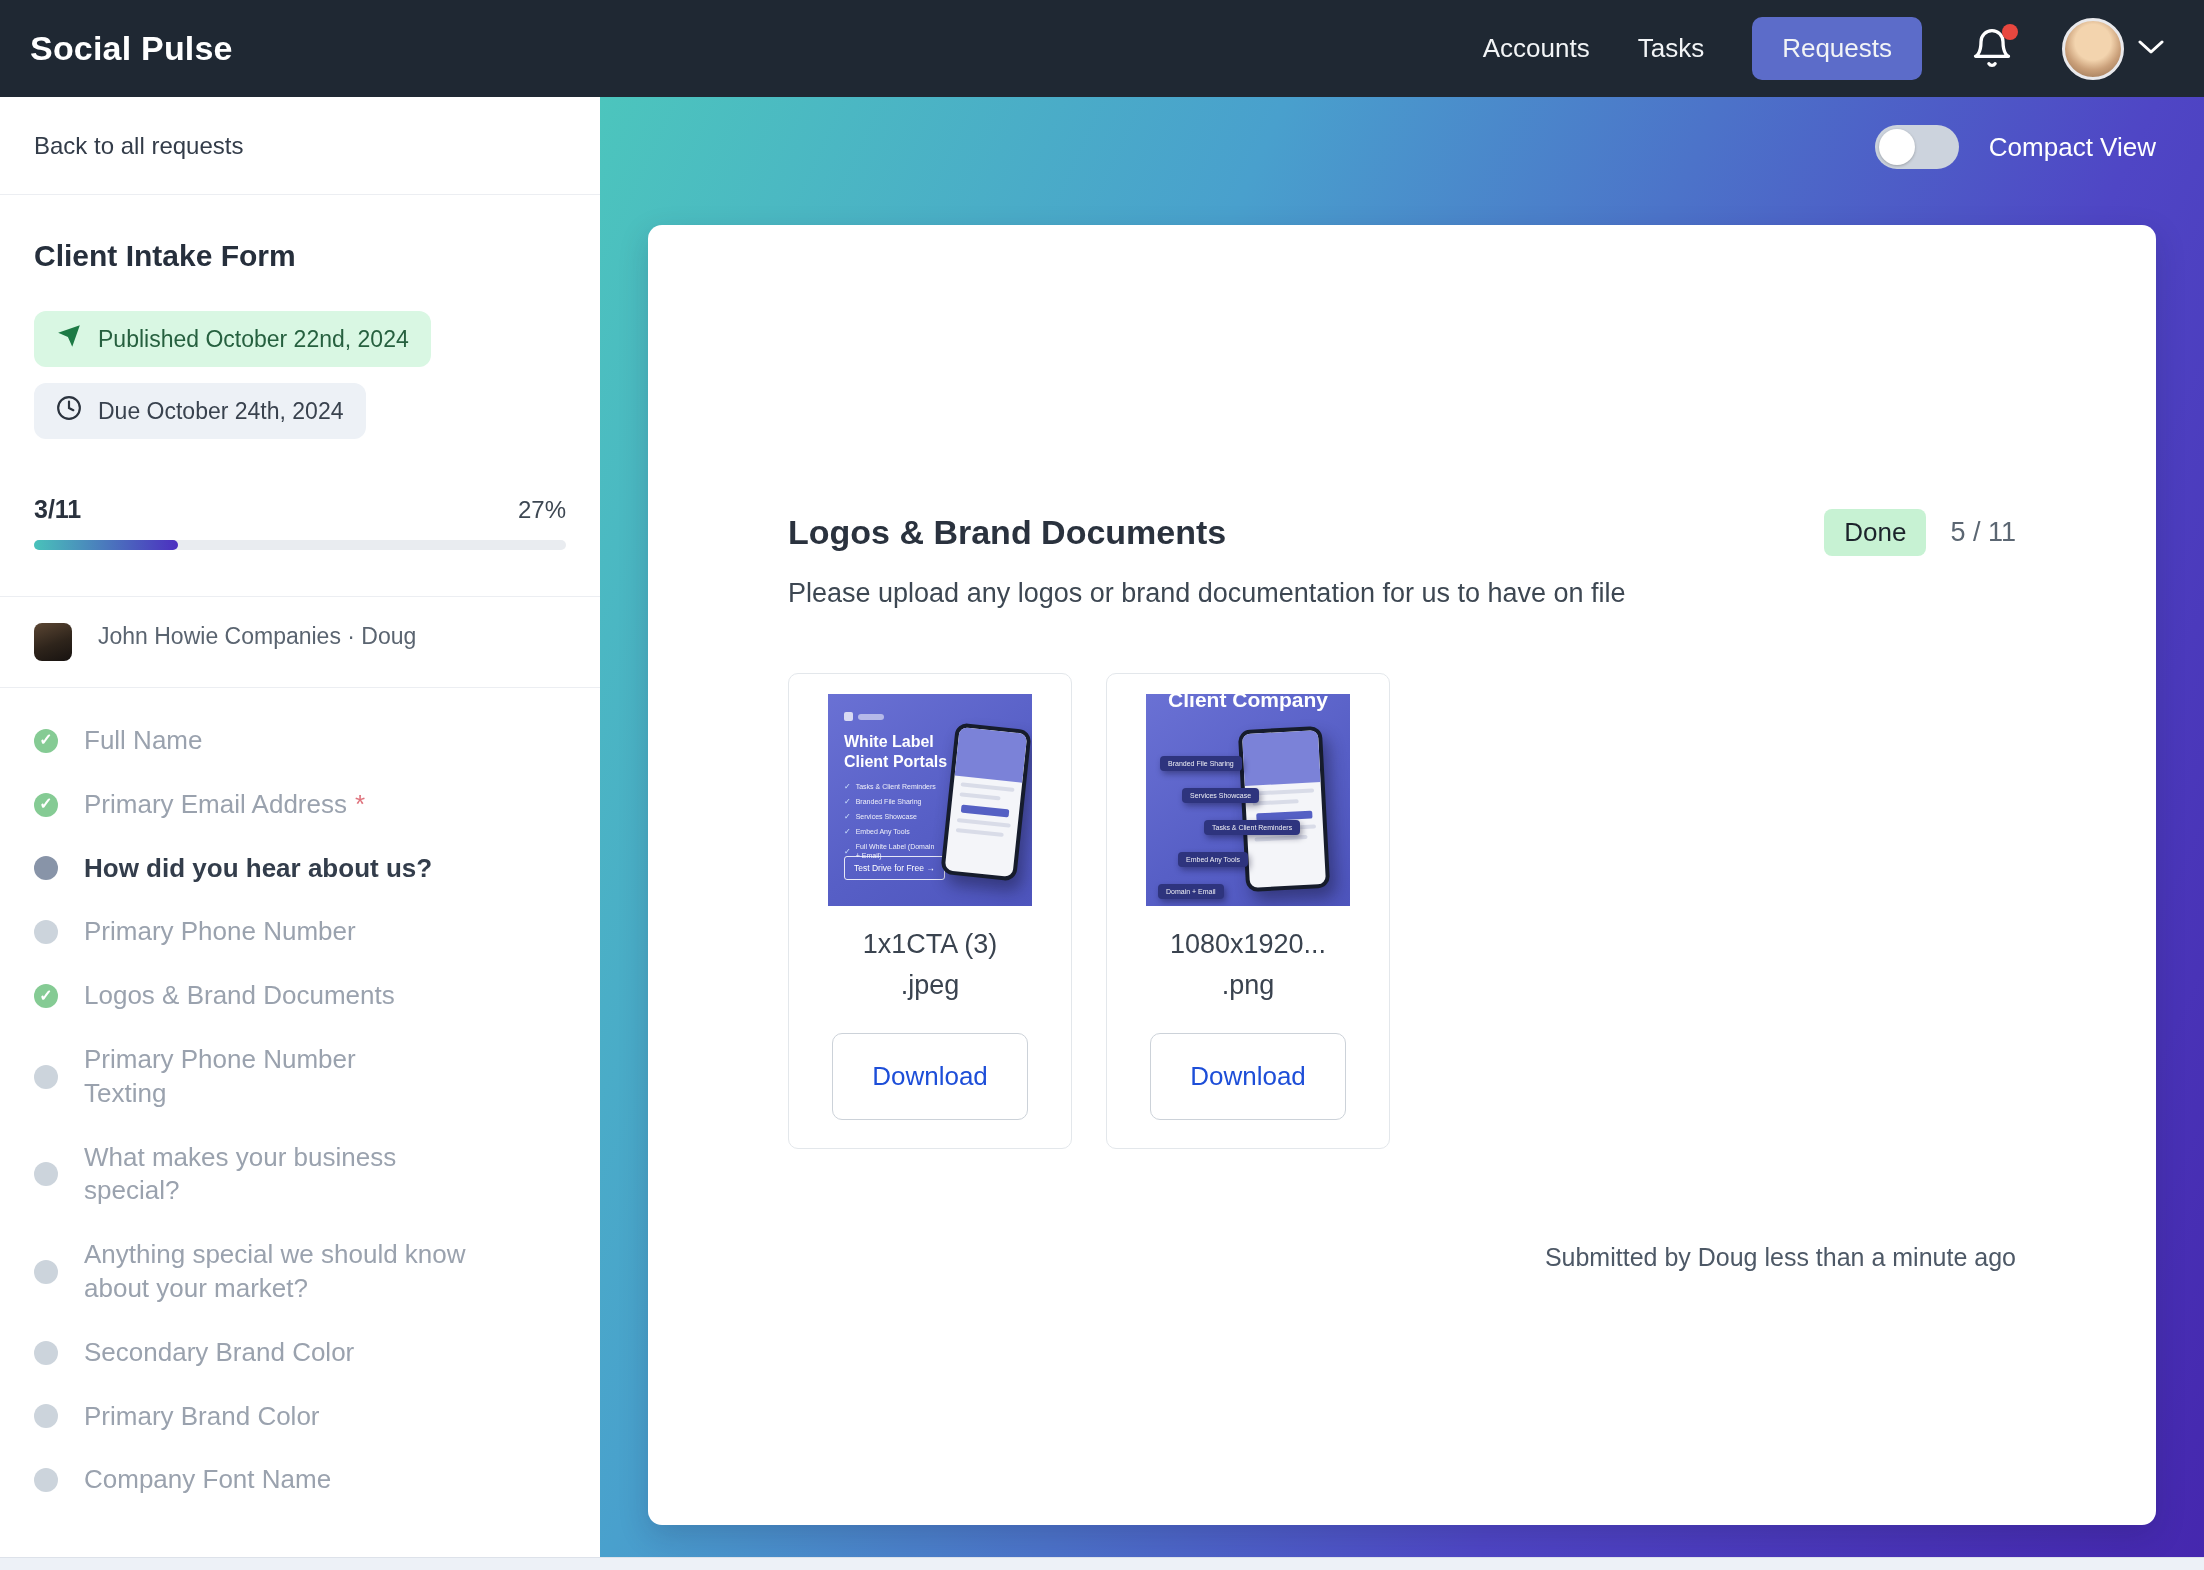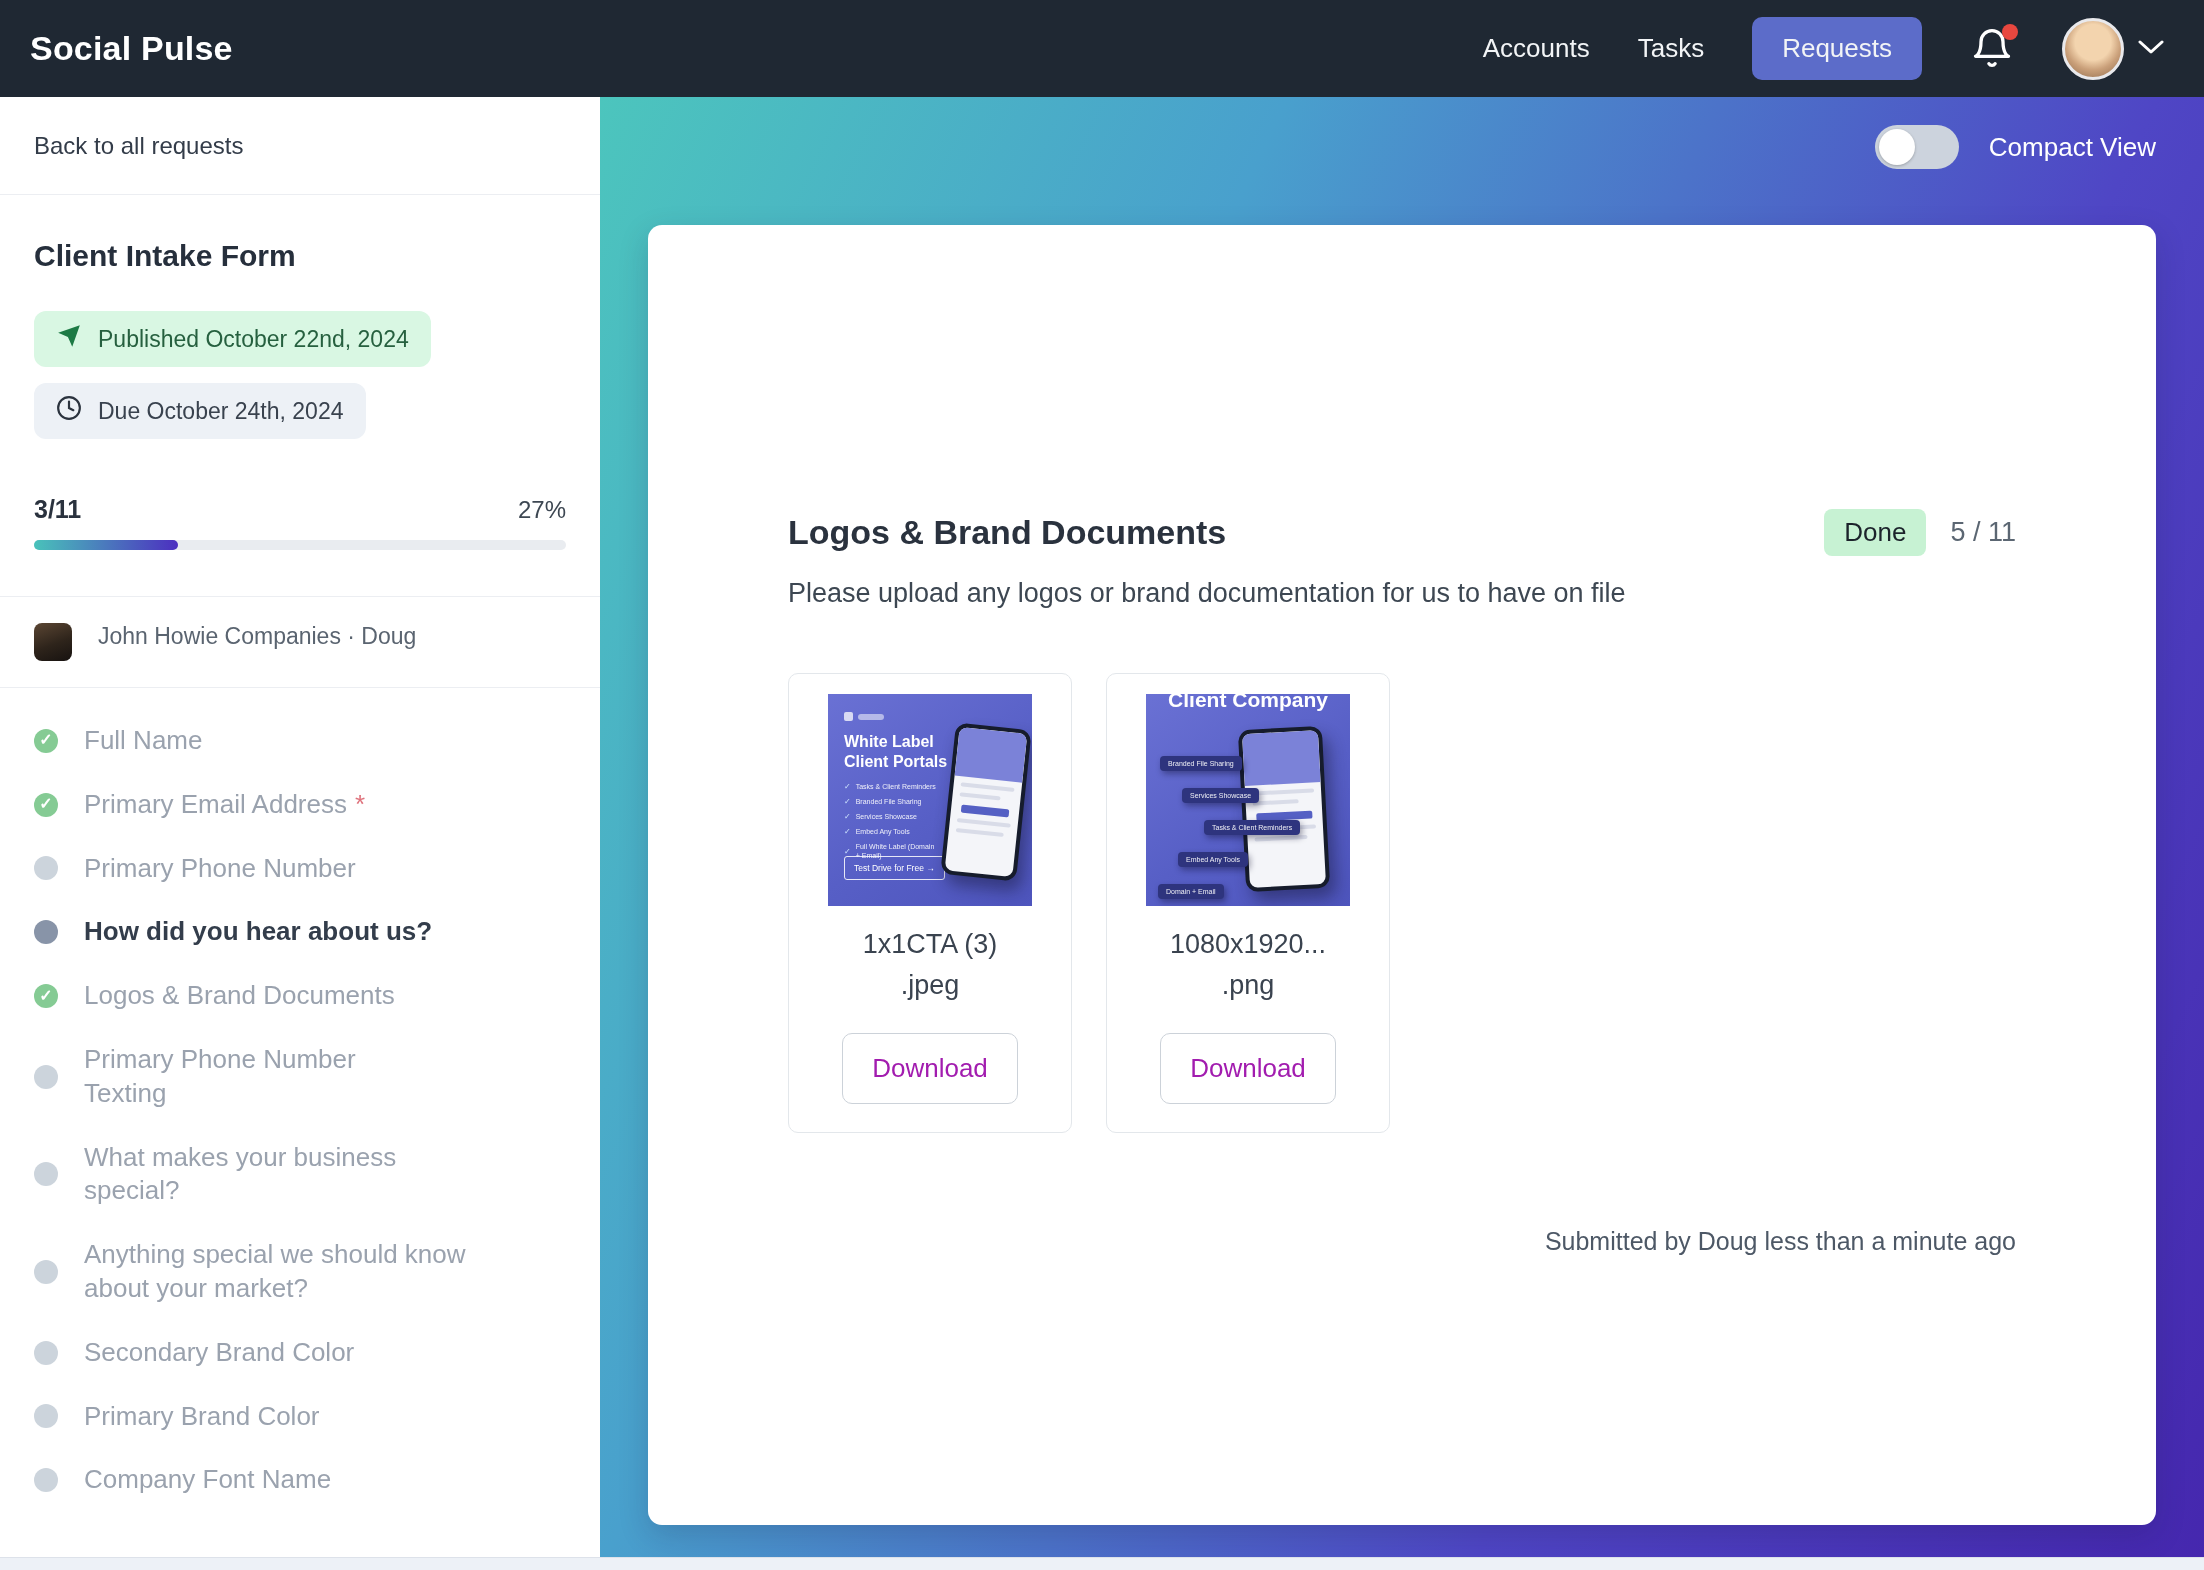--- a/index.html
+++ b/index.html
@@ -85,22 +85,22 @@
   .done-badge { background: #c7f2d3; color: #1c232b; font-size: 26px; padding: 8px 20px; border-radius: 8px; }
   .counter { font-size: 27px; color: #5b6672; }
   .card-desc { margin-top: 22px; font-size: 27px; color: #3d4752; }
 
   .files { margin-top: 64px; display: flex; gap: 34px; }
   .file-card { width: 284px; border: 1px solid #e3e7eb; border-radius: 10px; background: #fff;
                padding: 20px 20px 28px; display: flex; flex-direction: column; align-items: center; }
   .thumb { width: 204px; height: 212px; position: relative; overflow: hidden; flex: 0 0 auto;
            background: linear-gradient(145deg, #6a71d4 0%, #575fc6 55%, #4e55bd 100%); }
   .file-name { margin-top: 18px; font-size: 27px; color: #3a434f; text-align: center; line-height: 1.5; }
-  .dl-btn { margin-top: 28px; width: 176px; padding: 19px 0; border: 1px solid #ccd2d9; border-radius: 10px;
-            background: #fff; font-size: 26px; color: #a21caf; text-align: center;
+  .dl-btn { margin-top: 28px; width: 196px; padding: 27px 0; border: 1px solid #ccd2d9; border-radius: 10px;
+            background: #fff; font-size: 26px; color: #1d4ed8; text-align: center;
             font-family: "Liberation Sans", sans-serif; cursor: pointer; }
   .submitted { margin-top: 94px; text-align: right; font-size: 25px; color: #4d5866; }
 
   
   .t1-logo { position: absolute; left: 16px; top: 18px; display: flex; gap: 5px; align-items: center; opacity: .75; }
   .t1-logo .sq { width: 9px; height: 9px; background: #fff; border-radius: 2px; }
   .t1-logo .bar { width: 26px; height: 6px; background: rgba(255,255,255,.7); border-radius: 3px; }
   .t1-heading { position: absolute; left: 16px; top: 38px; width: 110px; color: #fff;
                 font-size: 16px; font-weight: 700; line-height: 1.25; }
   .t1-feats { position: absolute; left: 16px; top: 88px; display: flex; flex-direction: column; gap: 6px; }
@@ -206,27 +206,27 @@
 
         <ul class="checklist">
           <li class="check-item done">
             <span class="bullet">✓</span>
             <span>Full Name</span>
           </li>
           <li class="check-item done">
             <span class="bullet">✓</span>
             <span><span>Primary Email Address</span><span class="req-star">*</span></span>
           </li>
+          <li class="check-item current">
+            <span class="bullet"></span>
+            <span>How did you hear about us?</span>
+          </li>
           <li class="check-item pending">
             <span class="bullet"></span>
             <span>Primary Phone Number</span>
-          </li>
-          <li class="check-item current">
-            <span class="bullet"></span>
-            <span>How did you hear about us?</span>
           </li>
           <li class="check-item done">
             <span class="bullet">✓</span>
             <span>Logos &amp; Brand Documents</span>
           </li>
           <li class="check-item pending">
             <span class="bullet"></span>
             <span style="max-width:330px;">Primary Phone Number Texting</span>
           </li>
           <li class="check-item pending">

